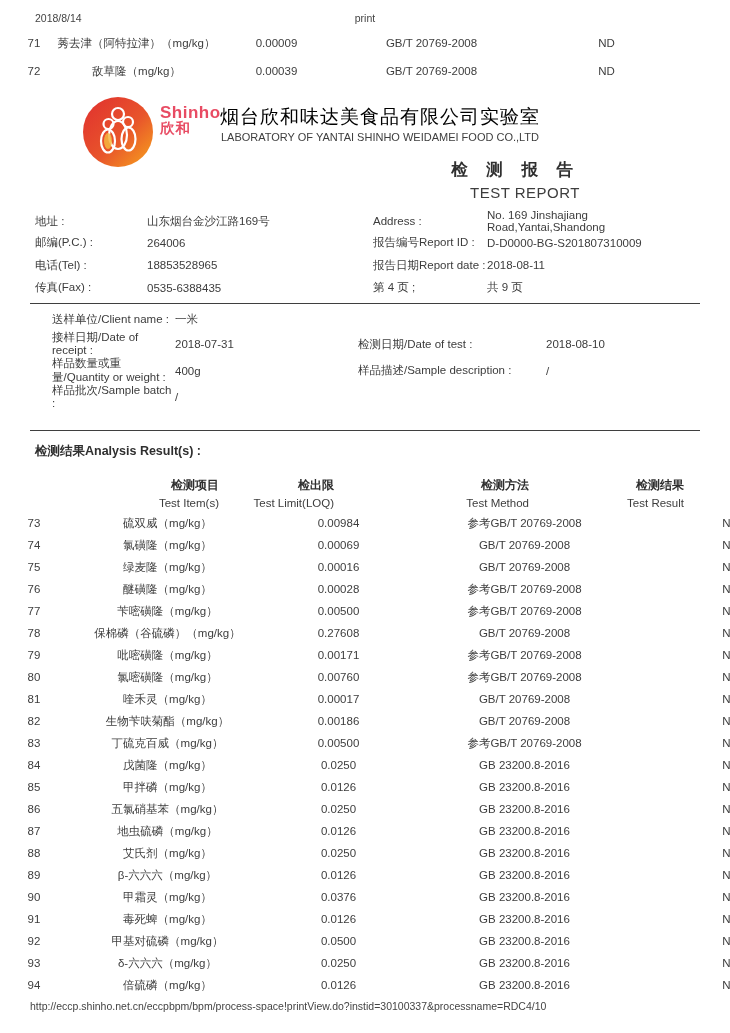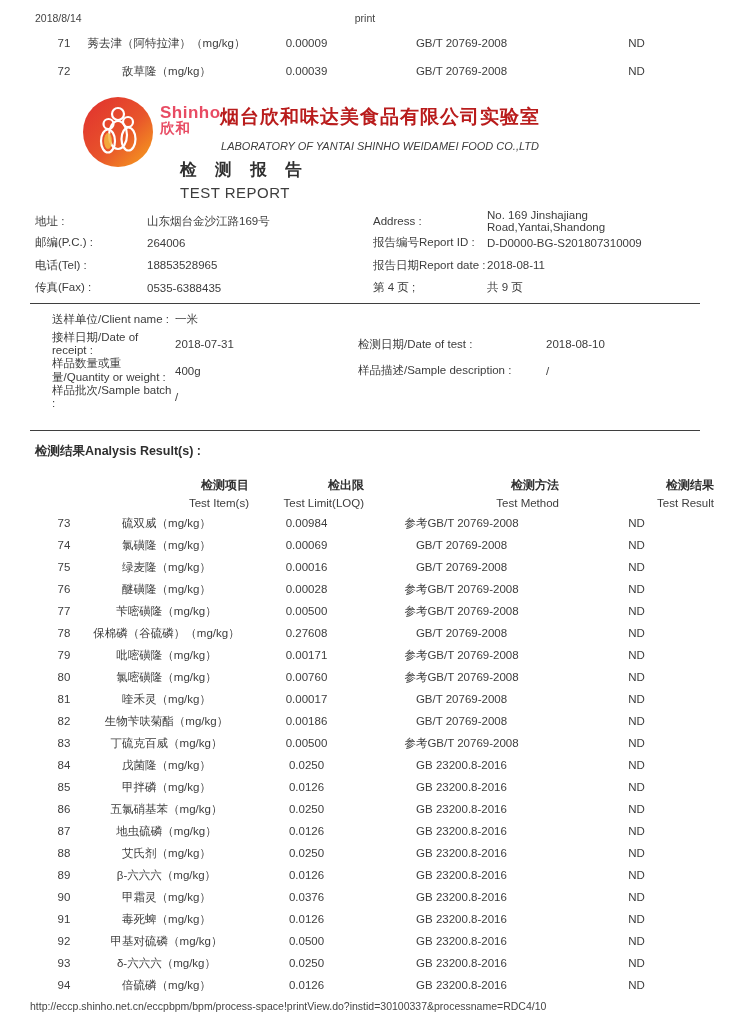--- a/index.html
+++ b/index.html
@@ -7,42 +7,42 @@
     position:relative; width:730px; height:1033px; background:#ffffff;
     font-family:"Liberation Sans", sans-serif; color:#3c3c3c; overflow:hidden;
   }
   
   .print-bar { position:absolute; top:12px; left:35px; right:35px; height:14px; font-size:10.5px; color:#444; }
   .print-bar .center { position:absolute; left:50%; transform:translateX(-50%); }
 
   
   .tgrid-row {
     display:grid; grid-template-columns:40px 165px 115px 195px 155px;
-    padding-left:44px; align-items:center; font-size:11.5px; color:#3d3d3d;
+    padding-left:14px; align-items:center; font-size:11.5px; color:#3d3d3d;
   }
   .tgrid-row .c-no     { text-align:center; }
   .tgrid-row .c-item   { text-align:center; }
   .tgrid-row .c-loq    { text-align:center; }
   .tgrid-row .c-method { text-align:center; }
   .tgrid-row .c-result { text-align:center; }
 
   .prev-table { position:absolute; top:29px; left:0; right:0; }
   .prev-table .tgrid-row { height:28px; }
 
   
   .brand { position:absolute; top:97px; left:83px; display:flex; align-items:flex-start; }
   .brand-text { margin-left:7px; margin-top:7px; color:#e84b63; line-height:1.02; font-weight:bold; }
   .brand-text .en { font-size:17px; letter-spacing:0.5px; }
   .brand-text .cn { font-size:14.5px; letter-spacing:1px; }
 
   .company { position:absolute; top:104px; left:180px; width:400px; text-align:center; }
-  .company .cn { font-size:19px; font-weight:bold; color:#b91c1c; letter-spacing:1px; }
-  .company .en { margin-top:10px; font-size:11px; color:#3d3d3d;font-style:italic; }
-
-  .report-title { position:absolute; top:159px; left:180px; width:400px; text-align:left; }
+  .company .cn { font-size:19px; font-weight:normal; color:#000000; letter-spacing:1px; }
+  .company .en { margin-top:1px; font-size:11px; color:#3d3d3d; }
+
+  .report-title { position:absolute; top:159px; left:180px; width:400px; text-align:right; }
   .report-title .cn { font-size:16.5px; font-weight:bold; color:#2f2f2f; letter-spacing:7px; }
   .report-title .en { margin-top:3px; font-size:15px; letter-spacing:0.5px; color:#3d3d3d; }
 
   
   .contact { position:absolute; top:209px; left:0; right:0; }
   .contact .row {
     display:grid; grid-template-columns:112px 226px 114px auto;
     padding-left:35px; padding-right:30px; height:22.5px; align-items:center; font-size:11.5px;
   }
 
@@ -61,21 +61,21 @@
   .analysis-heading { position:absolute; top:443px; left:35px; font-size:12.5px; font-weight:bold; color:#2f2f2f; }
 
   
   .results-head { position:absolute; top:477px; left:0; right:0; }
   .results-head .tgrid-row { align-items:start; }
   .results-head .hcell { text-align:right; }
   .results-head .hcn { font-size:12px; font-weight:bold; color:#2f2f2f; }
   .results-head .hen { font-size:11.5px; margin-top:3px; color:#3d3d3d; }
 
   .results-body { position:absolute; top:512px; left:0; right:0; }
-  .results-body .tgrid-row { height:22px; }
+  .results-body .tgrid-row { height:22px;gap:31px; }
 
   .footer { position:absolute; top:1000px; left:30px; right:33px; display:flex; font-size:10.5px; color:#444; }
 </style>
 </head>
 <body>
 
 <div class="page">
 
   <div class="print-bar">
     <span>2018/8/14</span>

